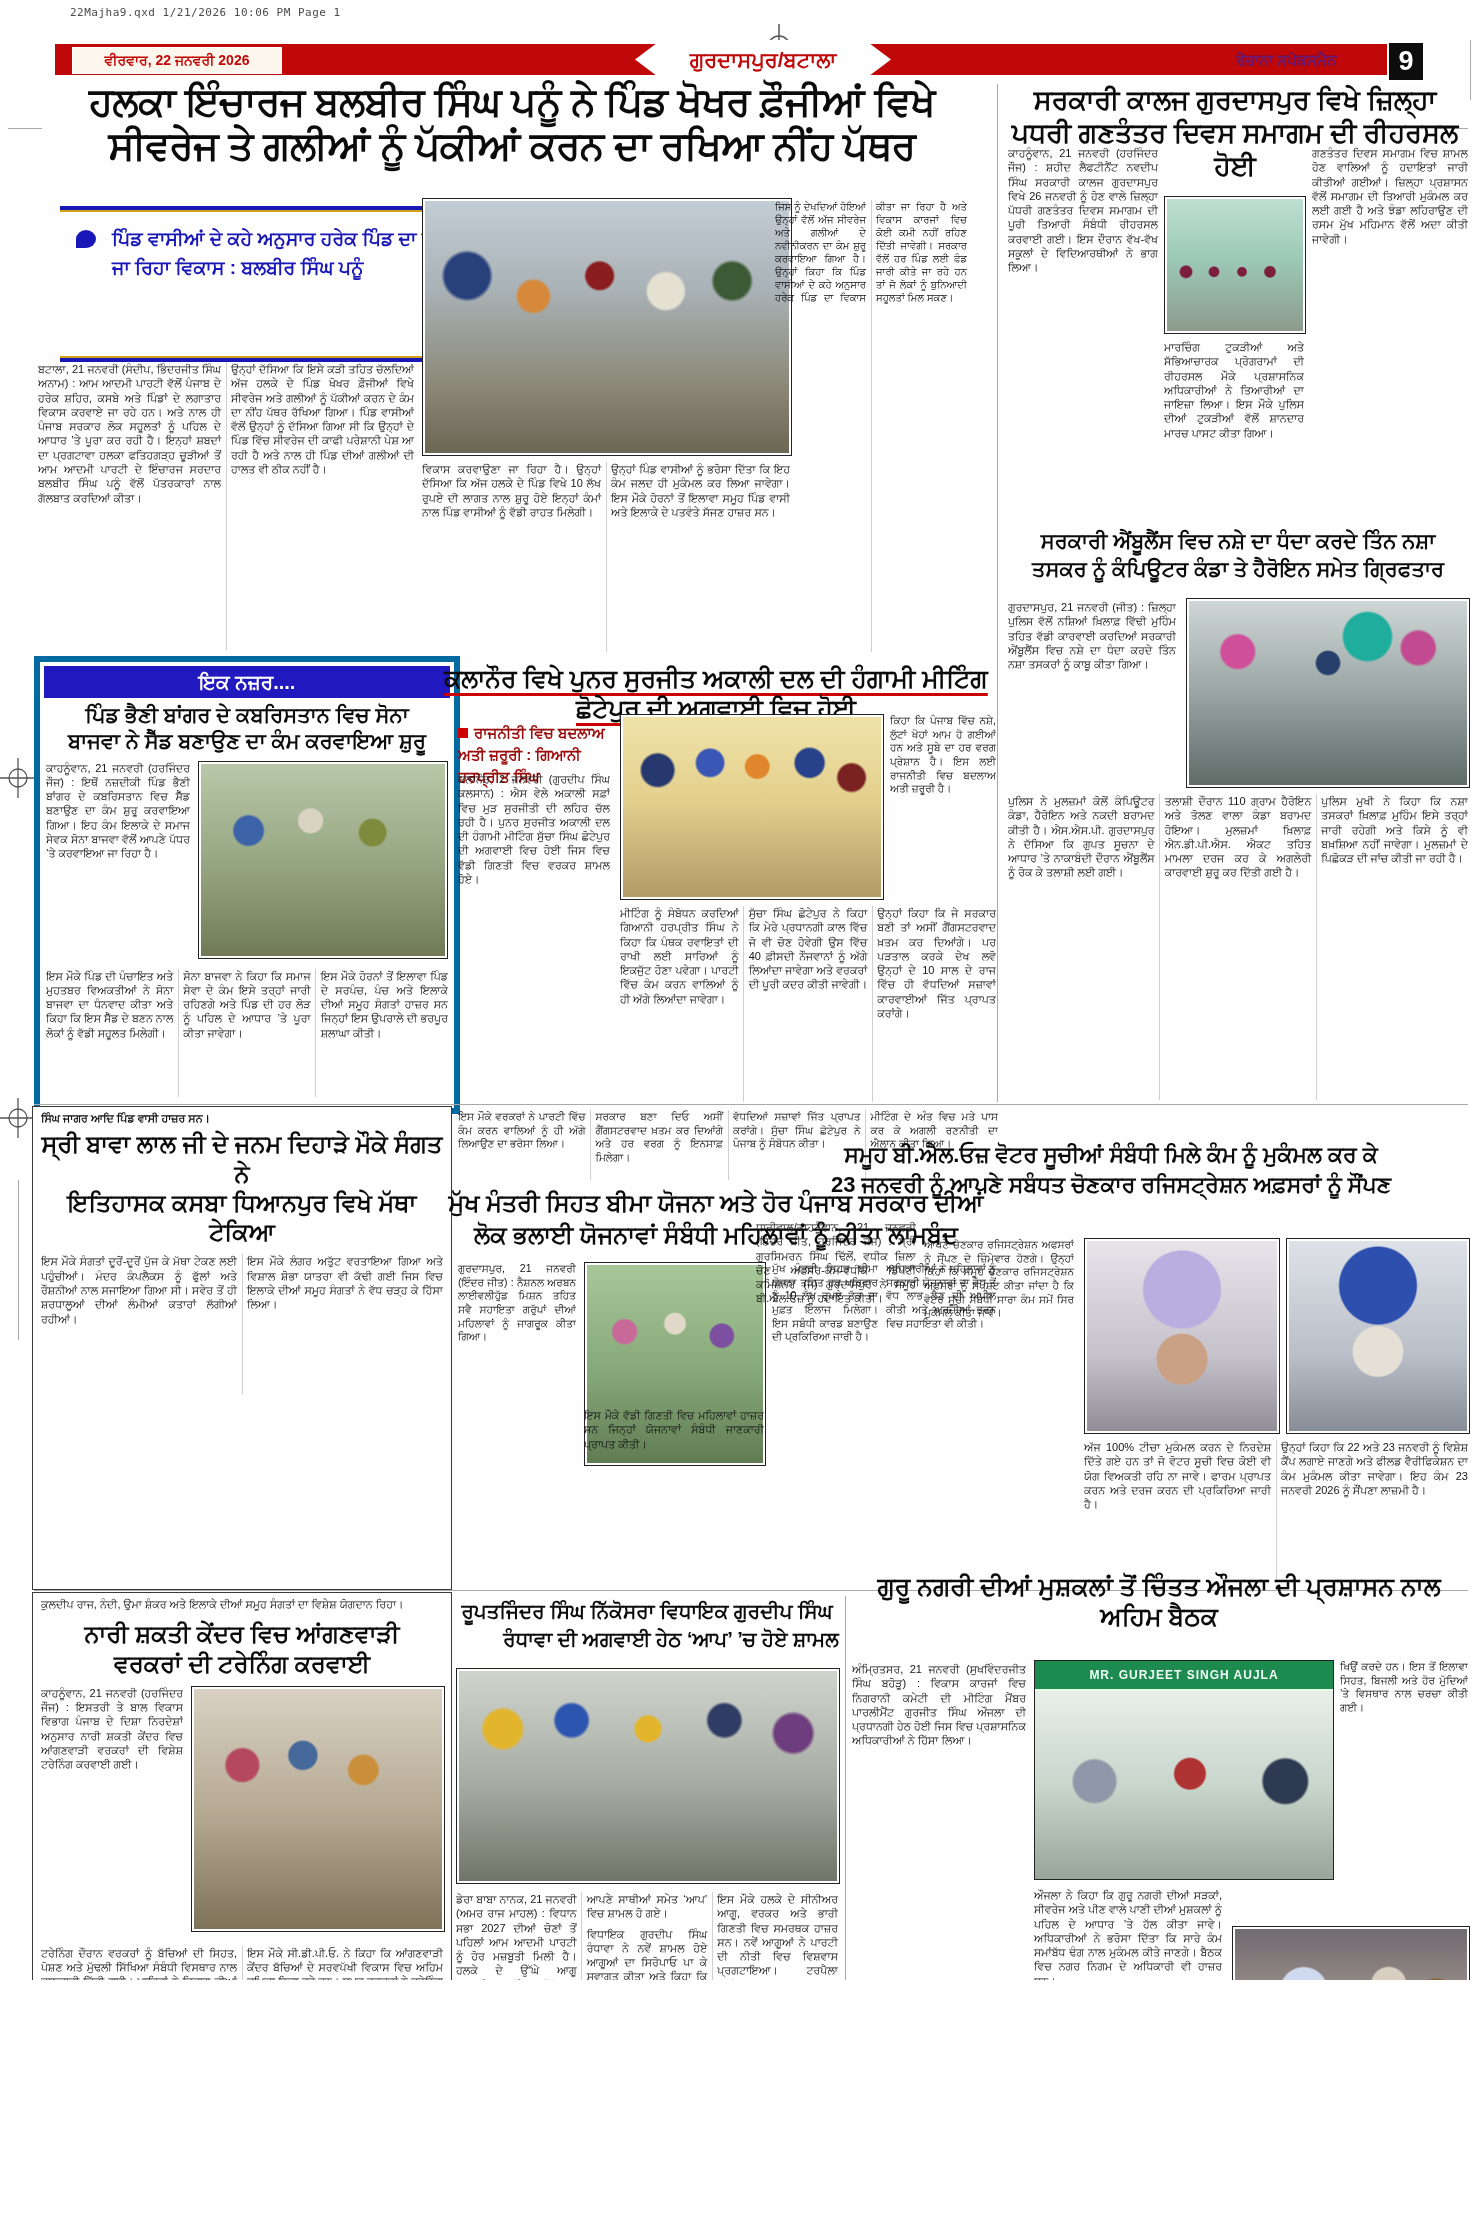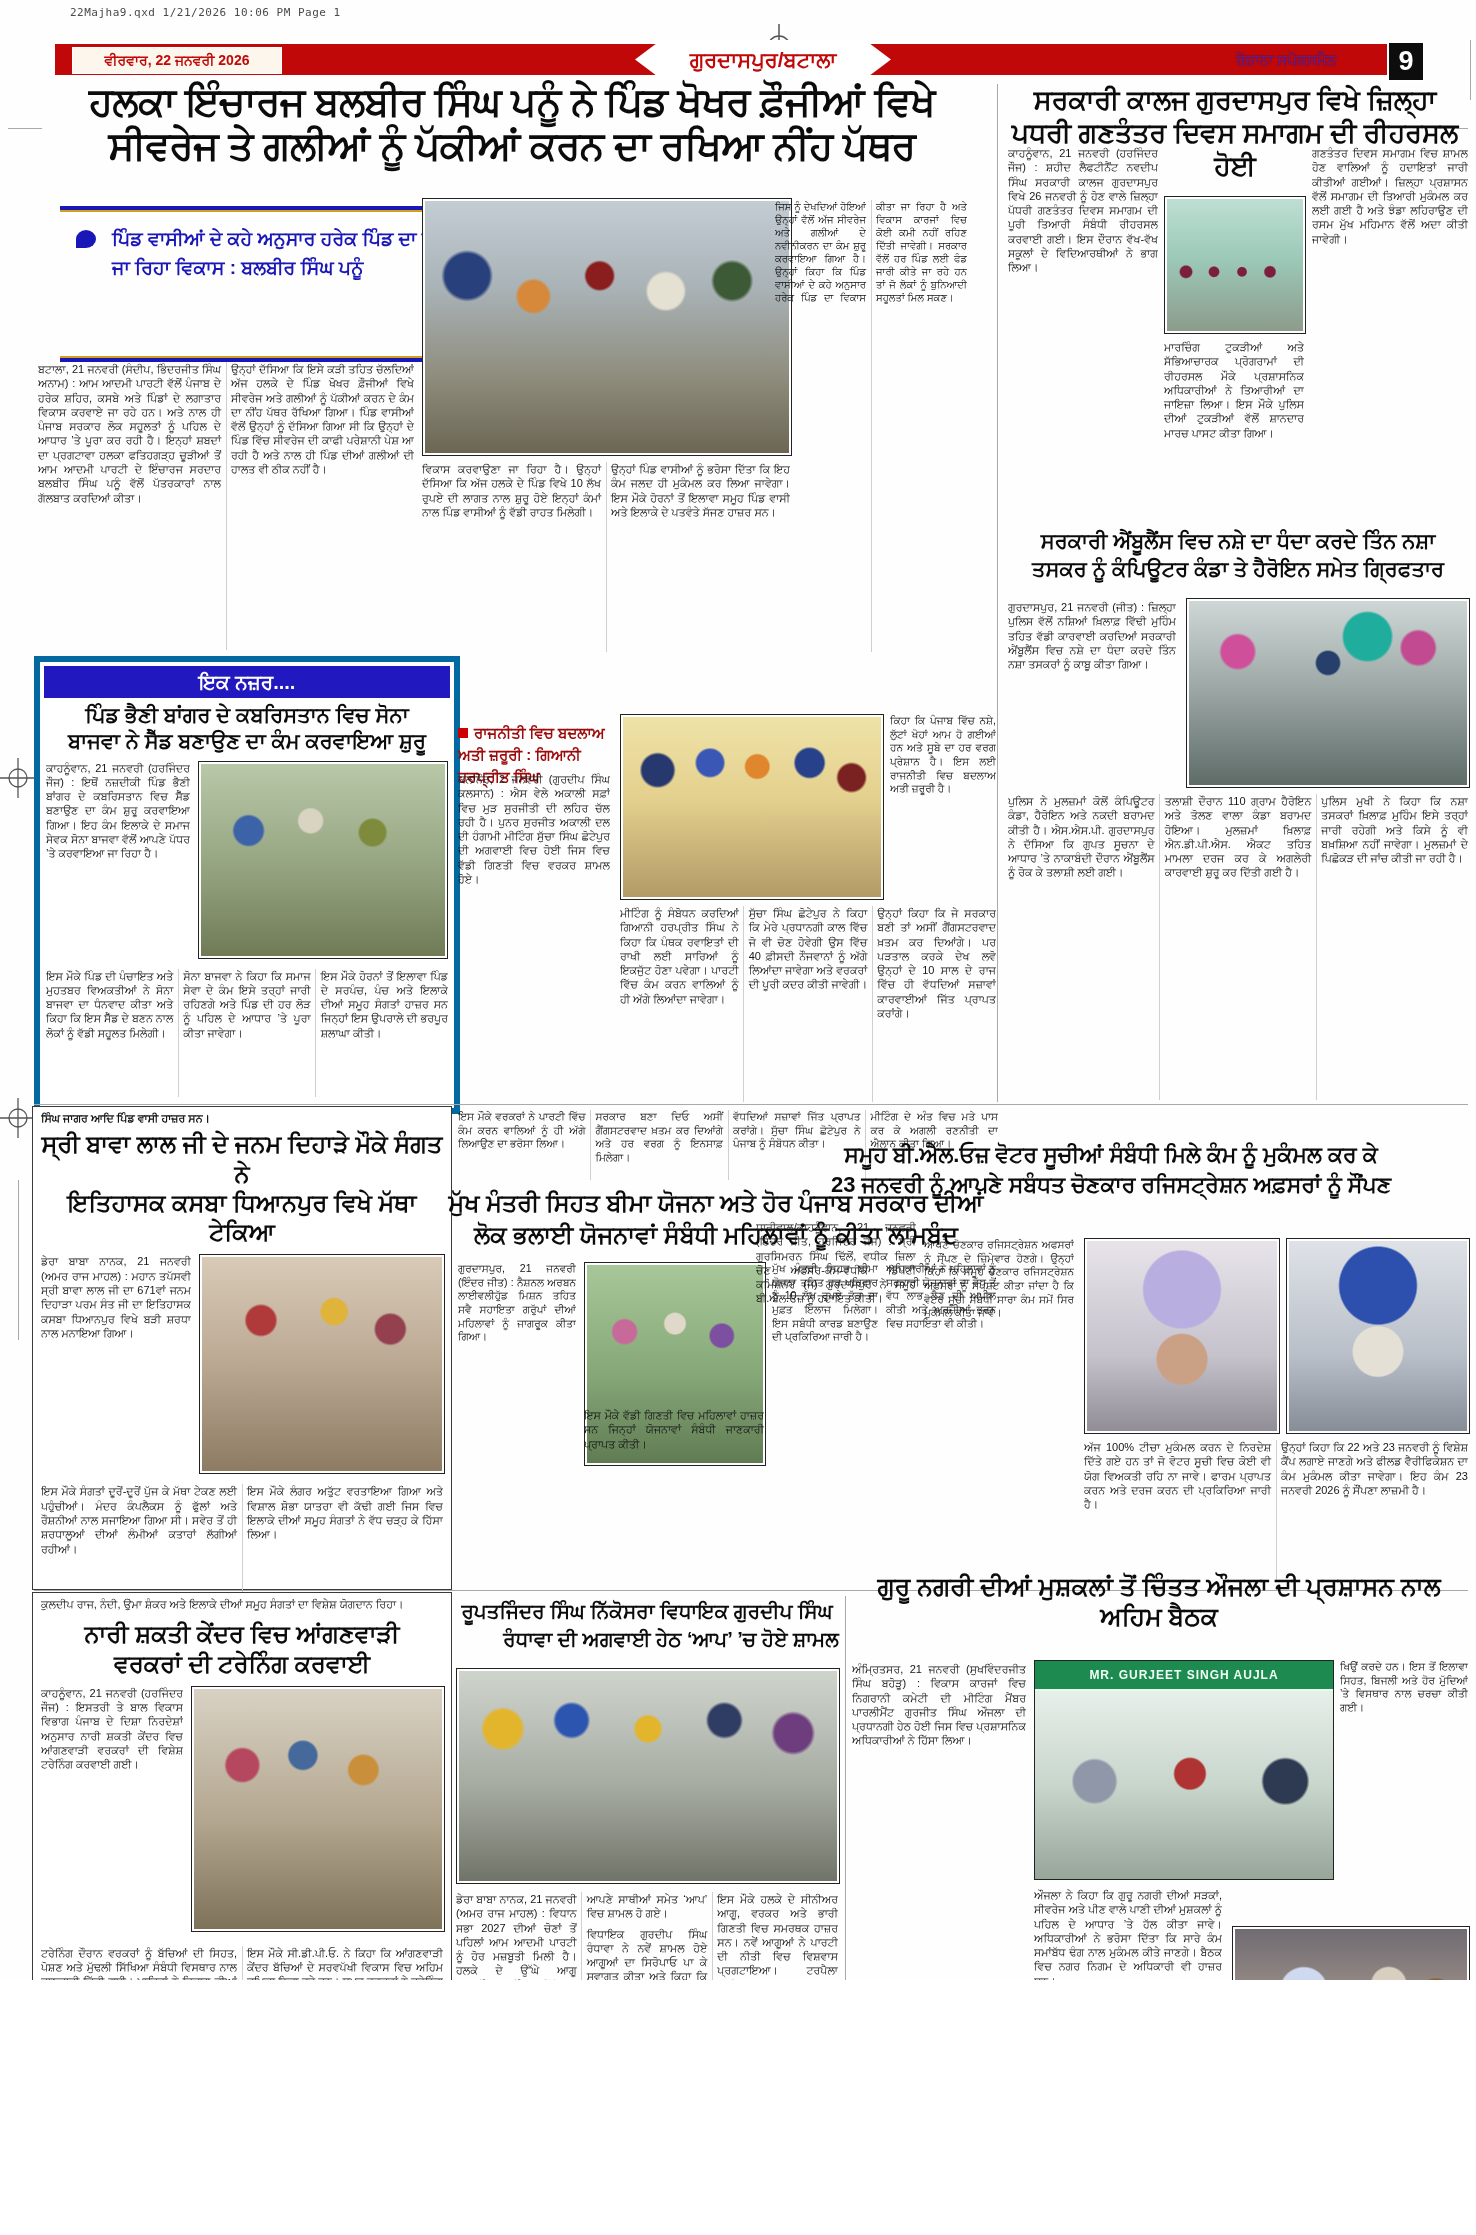--- a/index.html
+++ b/index.html
@@ -210,42 +210,41 @@
       <div class="bt" style="position:absolute;left:0;top:0;width:144px;height:200px;">ਕਾਹਨੂੰਵਾਨ, 21 ਜਨਵਰੀ (ਹਰਜਿੰਦਰ ਜੌਜ) : ਇਥੋਂ ਨਜ਼ਦੀਕੀ ਪਿੰਡ ਭੈਣੀ ਬਾਂਗਰ ਦੇ ਕਬਰਿਸਤਾਨ ਵਿਚ ਸੈੱਡ ਬਣਾਉਣ ਦਾ ਕੰਮ ਸ਼ੁਰੂ ਕਰਵਾਇਆ ਗਿਆ। ਇਹ ਕੰਮ ਇਲਾਕੇ ਦੇ ਸਮਾਜ ਸੇਵਕ ਸੋਨਾ ਬਾਜਵਾ ਵੱਲੋਂ ਆਪਣੇ ਪੱਧਰ ’ਤੇ ਕਰਵਾਇਆ ਜਾ ਰਿਹਾ ਹੈ।</div>
       <div class="photo ph-cem" style="position:absolute;left:152px;top:0;width:248px;height:196px;"></div>
     </div>
     <div class="bt cols-3" style="margin:8px 6px 0 6px;height:128px;">
         <p>ਇਸ ਮੌਕੇ ਪਿੰਡ ਦੀ ਪੰਚਾਇਤ ਅਤੇ ਮੁਹਤਬਰ ਵਿਅਕਤੀਆਂ ਨੇ ਸੋਨਾ ਬਾਜਵਾ ਦਾ ਧੰਨਵਾਦ ਕੀਤਾ ਅਤੇ ਕਿਹਾ ਕਿ ਇਸ ਸੈੱਡ ਦੇ ਬਣਨ ਨਾਲ ਲੋਕਾਂ ਨੂੰ ਵੱਡੀ ਸਹੂਲਤ ਮਿਲੇਗੀ।</p>
         <p>ਸੋਨਾ ਬਾਜਵਾ ਨੇ ਕਿਹਾ ਕਿ ਸਮਾਜ ਸੇਵਾ ਦੇ ਕੰਮ ਇਸੇ ਤਰ੍ਹਾਂ ਜਾਰੀ ਰਹਿਣਗੇ ਅਤੇ ਪਿੰਡ ਦੀ ਹਰ ਲੋੜ ਨੂੰ ਪਹਿਲ ਦੇ ਆਧਾਰ ’ਤੇ ਪੂਰਾ ਕੀਤਾ ਜਾਵੇਗਾ।</p>
         <p>ਇਸ ਮੌਕੇ ਹੋਰਨਾਂ ਤੋਂ ਇਲਾਵਾ ਪਿੰਡ ਦੇ ਸਰਪੰਚ, ਪੰਚ ਅਤੇ ਇਲਾਕੇ ਦੀਆਂ ਸਮੂਹ ਸੰਗਤਾਂ ਹਾਜ਼ਰ ਸਨ ਜਿਨ੍ਹਾਂ ਇਸ ਉਪਰਾਲੇ ਦੀ ਭਰਪੂਰ ਸ਼ਲਾਘਾ ਕੀਤੀ।</p>
       </div>
   </div>
 
+  <div class="abs hl" style="left:432px;top:664px;width:568px;font-size:25px;">
+    <span class="underline-red">ਕਲਾਨੌਰ ਵਿਖੇ ਪੁਨਰ ਸੁਰਜੀਤ ਅਕਾਲੀ ਦਲ ਦੀ ਹੰਗਾਮੀ ਮੀਟਿੰਗ ਛੋਟੇਪੁਰ ਦੀ ਅਗਵਾਈ ਵਿਚ ਹੋਈ</span>
+  </div>
   <div class="abs" style="left:458px;top:722px;width:152px;">
     <span class="redsq"></span><span class="subhead">ਰਾਜਨੀਤੀ ਵਿਚ ਬਦਲਾਅ ਅਤੀ ਜ਼ਰੂਰੀ : ਗਿਆਨੀ ਹਰਪ੍ਰੀਤ ਸਿੰਘ</span>
   </div>
   <div class="abs bt" style="left:458px;top:772px;width:152px;height:290px;">ਕਲਾਨੌਰ, 2 ਜਨਵਰੀ (ਗੁਰਦੀਪ ਸਿੰਘ ਕਲਸਾਨ) : ਐਸ ਵੇਲੇ ਅਕਾਲੀ ਸਫ਼ਾਂ ਵਿਚ ਮੁੜ ਸੁਰਜੀਤੀ ਦੀ ਲਹਿਰ ਚੱਲ ਰਹੀ ਹੈ। ਪੁਨਰ ਸੁਰਜੀਤ ਅਕਾਲੀ ਦਲ ਦੀ ਹੰਗਾਮੀ ਮੀਟਿੰਗ ਸੁੱਚਾ ਸਿੰਘ ਛੋਟੇਪੁਰ ਦੀ ਅਗਵਾਈ ਵਿਚ ਹੋਈ ਜਿਸ ਵਿਚ ਵੱਡੀ ਗਿਣਤੀ ਵਿਚ ਵਰਕਰ ਸ਼ਾਮਲ ਹੋਏ।</div>
   <div class="abs photo ph-kal" style="left:620px;top:714px;width:262px;height:184px;"></div>
   <div class="abs bt" style="left:890px;top:714px;width:106px;height:184px;font-size:10.5px;">ਕਿਹਾ ਕਿ ਪੰਜਾਬ ਵਿੱਚ ਨਸ਼ੇ, ਲੁੱਟਾਂ ਖੋਹਾਂ ਆਮ ਹੋ ਗਈਆਂ ਹਨ ਅਤੇ ਸੂਬੇ ਦਾ ਹਰ ਵਰਗ ਪ੍ਰੇਸ਼ਾਨ ਹੈ। ਇਸ ਲਈ ਰਾਜਨੀਤੀ ਵਿਚ ਬਦਲਾਅ ਅਤੀ ਜ਼ਰੂਰੀ ਹੈ।</div>
   <div class="abs bt cols-3" style="left:620px;top:906px;width:376px;height:196px;">
       <p>ਮੀਟਿੰਗ ਨੂੰ ਸੰਬੋਧਨ ਕਰਦਿਆਂ ਗਿਆਨੀ ਹਰਪ੍ਰੀਤ ਸਿੰਘ ਨੇ ਕਿਹਾ ਕਿ ਪੰਥਕ ਰਵਾਇਤਾਂ ਦੀ ਰਾਖੀ ਲਈ ਸਾਰਿਆਂ ਨੂੰ ਇਕਜੁੱਟ ਹੋਣਾ ਪਵੇਗਾ। ਪਾਰਟੀ ਵਿੱਚ ਕੰਮ ਕਰਨ ਵਾਲਿਆਂ ਨੂੰ ਹੀ ਅੱਗੇ ਲਿਆਂਦਾ ਜਾਵੇਗਾ।</p>
       <p>ਸੁੱਚਾ ਸਿੰਘ ਛੋਟੇਪੁਰ ਨੇ ਕਿਹਾ ਕਿ ਮੇਰੇ ਪ੍ਰਧਾਨਗੀ ਕਾਲ ਵਿੱਚ ਜੋ ਵੀ ਚੋਣ ਹੋਵੇਗੀ ਉਸ ਵਿੱਚ 40 ਫ਼ੀਸਦੀ ਨੌਜਵਾਨਾਂ ਨੂੰ ਅੱਗੇ ਲਿਆਂਦਾ ਜਾਵੇਗਾ ਅਤੇ ਵਰਕਰਾਂ ਦੀ ਪੂਰੀ ਕਦਰ ਕੀਤੀ ਜਾਵੇਗੀ।</p>
       <p>ਉਨ੍ਹਾਂ ਕਿਹਾ ਕਿ ਜੇ ਸਰਕਾਰ ਬਣੀ ਤਾਂ ਅਸੀਂ ਗੈਂਗਸਟਰਵਾਦ ਖ਼ਤਮ ਕਰ ਦਿਆਂਗੇ। ਪਰ ਪੜਤਾਲ ਕਰਕੇ ਦੇਖ ਲਵੋ ਉਨ੍ਹਾਂ ਦੇ 10 ਸਾਲ ਦੇ ਰਾਜ ਵਿੱਚ ਹੀ ਵੱਧਦਿਆਂ ਸਜ਼ਾਵਾਂ ਕਾਰਵਾਈਆਂ ਜਿੱਤ ਪ੍ਰਾਪਤ ਕਰਾਂਗੇ।</p>
     </div>
 
   <div class="abs hline" style="left:34px;top:1104px;width:1434px;"></div>
 
   <div class="abs frame-thin" style="left:32px;top:1106px;width:418px;height:482px;">
     <div class="bt" style="margin:4px 8px 0 8px;font-weight:bold;">ਸਿੰਘ ਜਾਗਰ ਆਦਿ ਪਿੰਡ ਵਾਸੀ ਹਾਜ਼ਰ ਸਨ।</div>
     <div class="hl hl-md" style="margin-top:4px;">ਸ੍ਰੀ ਬਾਵਾ ਲਾਲ ਜੀ ਦੇ ਜਨਮ ਦਿਹਾੜੇ ਮੌਕੇ ਸੰਗਤ ਨੇ</div>
     <div class="hl hl-md">ਇਤਿਹਾਸਕ ਕਸਬਾ ਧਿਆਨਪੁਰ ਵਿਖੇ ਮੱਥਾ ਟੇਕਿਆ</div>
-    <div style="position:relative;height:222px;margin:8px 8px 0 8px;">
-      <div class="bt" style="position:absolute;left:0;top:0;width:150px;height:222px;">ਡੇਰਾ ਬਾਬਾ ਨਾਨਕ, 21 ਜਨਵਰੀ (ਅਮਰ ਰਾਜ ਮਾਹਲ) : ਮਹਾਨ ਤਪੱਸਵੀ ਸ੍ਰੀ ਬਾਵਾ ਲਾਲ ਜੀ ਦਾ 671ਵਾਂ ਜਨਮ ਦਿਹਾੜਾ ਪਰਮ ਸੰਤ ਜੀ ਦਾ ਇਤਿਹਾਸਕ ਕਸਬਾ ਧਿਆਨਪੁਰ ਵਿਖੇ ਬੜੀ ਸ਼ਰਧਾ ਨਾਲ ਮਨਾਇਆ ਗਿਆ।</div>
-      <div class="photo ph-bawa" style="position:absolute;left:158px;top:0;width:244px;height:218px;"></div>
-    </div>
     <div class="bt cols-2" style="margin:8px 8px 0 8px;height:140px;">
         <p>ਇਸ ਮੌਕੇ ਸੰਗਤਾਂ ਦੂਰੋਂ-ਦੂਰੋਂ ਪੁੱਜ ਕੇ ਮੱਥਾ ਟੇਕਣ ਲਈ ਪਹੁੰਚੀਆਂ। ਮੰਦਰ ਕੰਪਲੈਕਸ ਨੂੰ ਫੁੱਲਾਂ ਅਤੇ ਰੌਸ਼ਨੀਆਂ ਨਾਲ ਸਜਾਇਆ ਗਿਆ ਸੀ। ਸਵੇਰ ਤੋਂ ਹੀ ਸ਼ਰਧਾਲੂਆਂ ਦੀਆਂ ਲੰਮੀਆਂ ਕਤਾਰਾਂ ਲੱਗੀਆਂ ਰਹੀਆਂ।</p>
         <p>ਇਸ ਮੌਕੇ ਲੰਗਰ ਅਤੁੱਟ ਵਰਤਾਇਆ ਗਿਆ ਅਤੇ ਵਿਸ਼ਾਲ ਸ਼ੋਭਾ ਯਾਤਰਾ ਵੀ ਕੱਢੀ ਗਈ ਜਿਸ ਵਿਚ ਇਲਾਕੇ ਦੀਆਂ ਸਮੂਹ ਸੰਗਤਾਂ ਨੇ ਵੱਧ ਚੜ੍ਹ ਕੇ ਹਿੱਸਾ ਲਿਆ।</p>
       </div>
   </div>
 
   <div class="abs bt cols-4" style="left:458px;top:1110px;width:540px;height:70px;font-size:10.5px;">
       <p>ਇਸ ਮੌਕੇ ਵਰਕਰਾਂ ਨੇ ਪਾਰਟੀ ਵਿੱਚ ਕੰਮ ਕਰਨ ਵਾਲਿਆਂ ਨੂੰ ਹੀ ਅੱਗੇ ਲਿਆਉਣ ਦਾ ਭਰੋਸਾ ਲਿਆ।</p>
       <p>ਸਰਕਾਰ ਬਣਾ ਦਿਓ ਅਸੀਂ ਗੈਂਗਸਟਰਵਾਦ ਖ਼ਤਮ ਕਰ ਦਿਆਂਗੇ ਅਤੇ ਹਰ ਵਰਗ ਨੂੰ ਇਨਸਾਫ਼ ਮਿਲੇਗਾ।</p>
       <p>ਵੱਧਦਿਆਂ ਸਜ਼ਾਵਾਂ ਜਿੱਤ ਪ੍ਰਾਪਤ ਕਰਾਂਗੇ। ਸੁੱਚਾ ਸਿੰਘ ਛੋਟੇਪੁਰ ਨੇ ਪੰਜਾਬ ਨੂੰ ਸੰਬੋਧਨ ਕੀਤਾ।</p>

